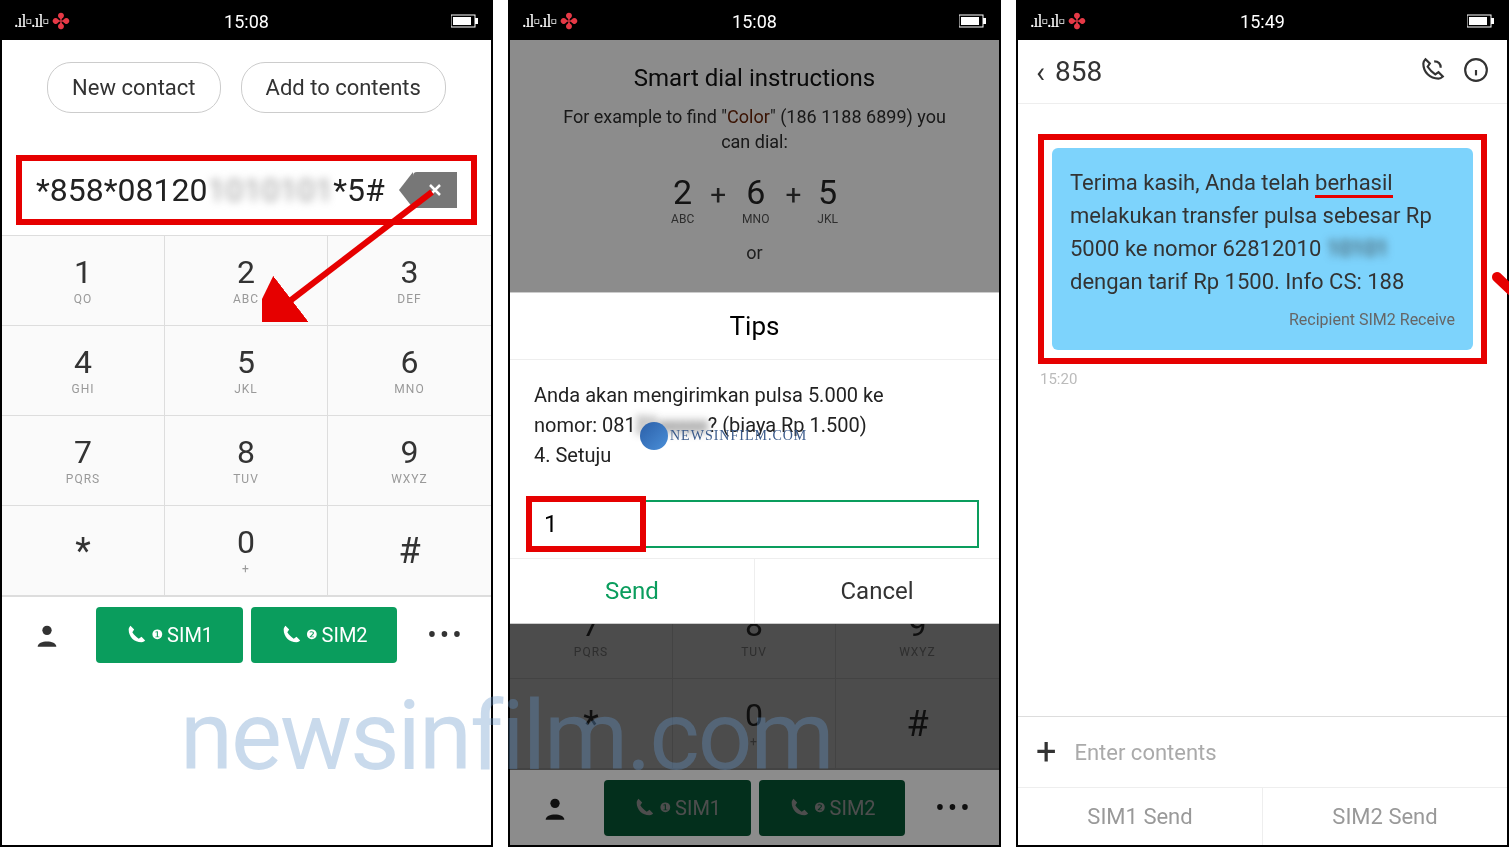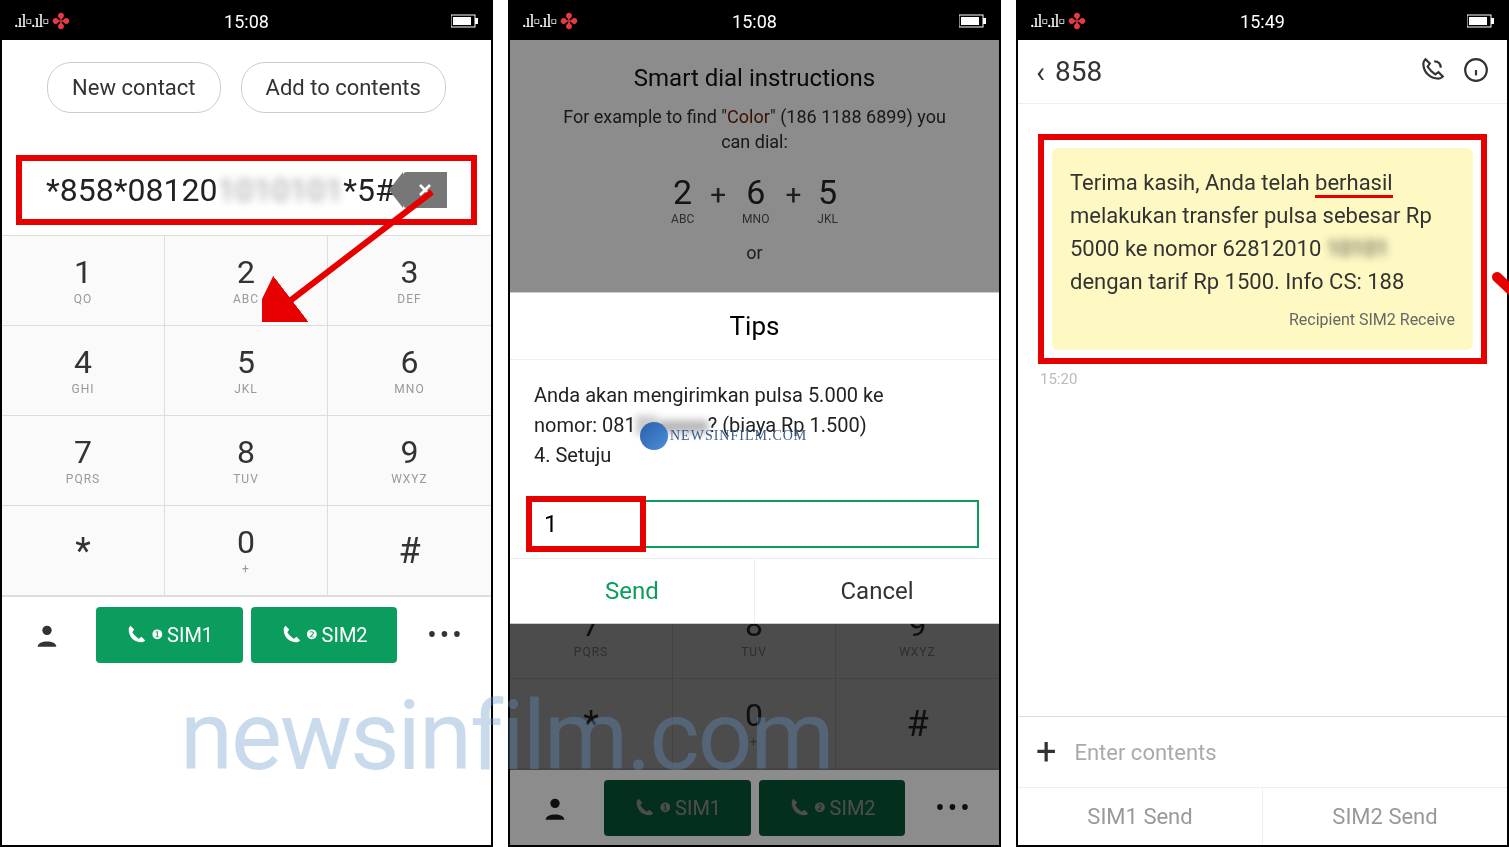--- a/index.html
+++ b/index.html
@@ -7,21 +7,21 @@
 .screens{display:flex;gap:15px;padding:0}
 .screen{background:#fff;border:2px solid #000;position:relative;width:495px;height:847px;overflow:hidden}
 .statusbar{background:#000;color:#fff;height:38px;display:flex;align-items:center;justify-content:space-between;padding:0 12px;font-size:18px}
 .statusbar .left{display:flex;align-items:center;gap:4px}
 .statusbar .sig{font-family:Liberation Serif, serif;letter-spacing:-1px}
 .statusbar .telkom{color:#e63946;font-size:22px}
 .statusbar .time{position:absolute;left:50%;transform:translateX(-50%)}
 .statusbar .right svg{width:28px;height:14px}
 .pill-row{display:flex;gap:20px;padding:22px 20px;justify-content:center}
 .pill{border:1px solid #ccc;border-radius:24px;padding:12px 24px;font-size:22px;color:#333;background:#fff}
-.dial-display{position:relative;margin:20px 14px 10px;border:6px solid #e60000;padding:10px 24px;display:flex;align-items:center;justify-content:space-between}
+.dial-display{position:relative;margin:20px 14px 10px;border:6px solid #e60000;padding:10px 14px;display:flex;align-items:center;justify-content:space-between}
 .dial-text{font-size:32px;color:#222;font-weight:400}
 .blur1{filter:blur(4px);color:#999}
 .backspace{width:44px;height:36px;background:#777;border-radius:4px 0 0 4px;position:relative;display:flex;align-items:center;justify-content:center;margin-left:8px}
 .backspace:before{content:"";position:absolute;left:-14px;top:0;width:0;height:0;border-top:18px solid transparent;border-bottom:18px solid transparent;border-right:14px solid #777}
 .backspace svg{width:18px;height:18px}
 .arrow1{position:absolute;top:180px;left:260px;width:180px;height:140px;z-index:10}
 .keypad{display:grid;grid-template-columns:repeat(3,1fr);border-top:1px solid #ddd}
 .key{height:90px;display:flex;flex-direction:column;align-items:center;justify-content:center;border-right:1px solid #ddd;border-bottom:1px solid #ddd;background:#fafafa}
 .key:nth-child(3n){border-right:none}
 .key .num{font-size:32px;color:#333;line-height:1}
@@ -57,21 +57,21 @@
 .popup-btn.cancel{color:#333;border-left:1px solid #eee}
 .watermark-logo{position:absolute;top:422px;left:640px;z-index:30;display:flex;align-items:center;gap:2px;pointer-events:none}
 .watermark-logo .ball{width:28px;height:28px;border-radius:50%;background:linear-gradient(135deg,#2b5fa8 0%,#4a8fd8 100%);position:relative}
 .watermark-logo .txt{font-size:14px;color:#3a5a8a;letter-spacing:1px;font-family:serif}
 .msgheader{display:flex;align-items:center;padding:14px 18px;border-bottom:1px solid #eee}
 .msgheader .back{font-size:30px;color:#333;margin-right:10px}
 .msgheader .title{font-size:28px;color:#333;flex:1}
 .msgheader svg{width:26px;height:26px;margin-left:18px}
 .msg-bubble-wrap{position:relative;margin:30px 20px 0}
 .red-box-msg{border:6px solid #e60000;padding:8px}
-.msg-bubble{background:#fef9c3;border-radius:6px;padding:18px;font-size:22px;color:#333;line-height:1.5}
+.msg-bubble{background:#7dd3fc;border-radius:6px;padding:18px;font-size:22px;color:#333;line-height:1.5}
 .underline-red{border-bottom:3px solid #e60000}
 .blur3{filter:blur(4px)}
 .msg-recipient{text-align:right;font-size:16px;color:#666;margin-top:10px}
 .msg-time{font-size:15px;color:#bbb;margin:6px 0 0 22px}
 .check{position:absolute;top:240px;right:-50px;z-index:15}
 .msg-input-area{position:absolute;bottom:0;left:0;right:0;border-top:1px solid #ddd}
 .msg-input-row{display:flex;align-items:center;padding:14px 18px;border-bottom:1px solid #eee}
 .msg-input-row .plus{font-size:36px;color:#333;margin-right:18px}
 .msg-input-row .ph{font-size:22px;color:#aaa}
 .msg-send-row{display:flex}

